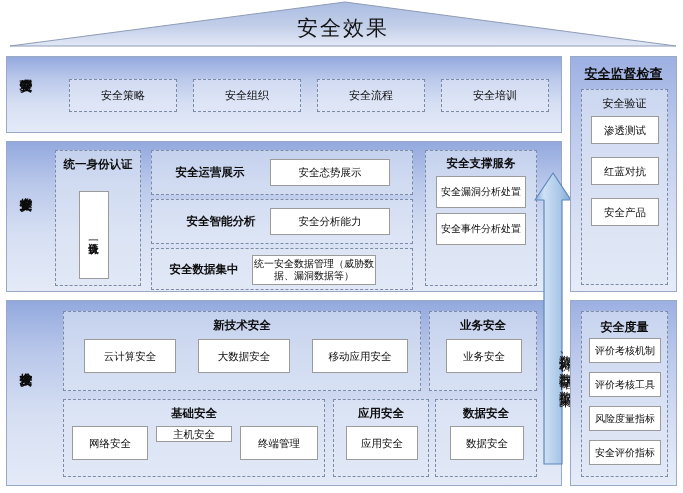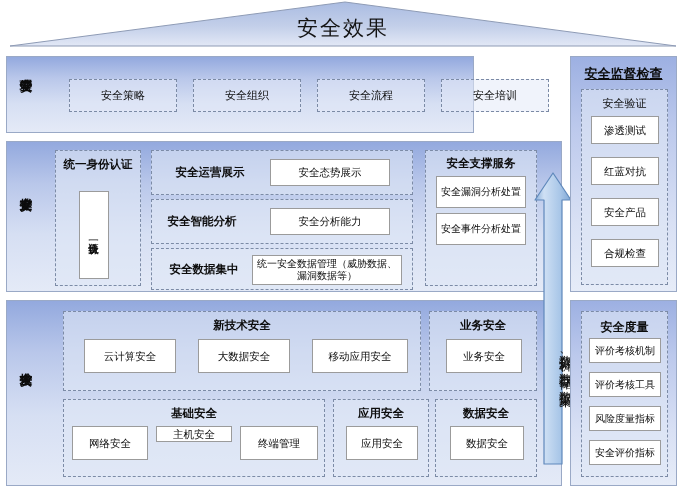--- a/index.html
+++ b/index.html
@@ -183,21 +183,21 @@
           <stop offset="0%" stop-color="#aabce2"></stop>
           <stop offset="55%" stop-color="#c3cfe9"></stop>
           <stop offset="100%" stop-color="#e2e8f6"></stop>
         </linearGradient>
       </defs>
       <polygon points="337,2 668,46 2,46" fill="url(#roofGrad)" stroke="#8e9bb5" stroke-width="1"></polygon>
     </svg>
     <div class="roof-title">安全效果</div>
   </div>
 
-  <div class="band" style="left:6px; top:56px; width:468px; height:77px;">
+  <div class="band" style="left:6px; top:56px; width:556px; height:77px;">
     <div class="vlabel" style="left:12px; top:12px;">安全管理</div>
 
     <div class="dleaf" style="left:62px; top:22px; width:108px; height:33px;">
       <span>安全策略</span>
     </div>
     <div class="dleaf" style="left:186px; top:22px; width:108px; height:33px;">
       <span>安全组织</span>
     </div>
     <div class="dleaf" style="left:310px; top:22px; width:108px; height:33px;">
       <span>安全流程</span>
@@ -218,29 +218,29 @@
     </div>
 
     <div class="dgroup" style="left:144px; top:8px; width:262px; height:45px;padding-left:43px;">
       <div class="rowlabel" style="left:8px; top:0px; width:100px; height:43px;">安全运营展示</div>
       <div class="leaf" style="left:118px; top:8px; width:120px; height:27px;">
         <span>安全态势展示</span>
       </div>
     </div>
 
     <div class="dgroup" style="left:144px; top:57px; width:262px; height:45px;">
-      <div class="rowlabel" style="left:0; top:0px; width:100px; height:43px;">安全智能分析</div>
+      <div class="rowlabel" style="left:19px; top:0px; width:100px; height:43px;">安全智能分析</div>
       <div class="leaf" style="left:118px; top:8px; width:120px; height:27px;">
         <span>安全分析能力</span>
       </div>
     </div>
 
     <div class="dgroup" style="left:144px; top:106px; width:262px; height:42px;">
       <div class="rowlabel" style="left:6px; top:0px; width:92px; height:40px;">安全数据集中</div>
-      <div class="leaf tight" style="left:100px; top:6px; width:150px; height:30px;align-items:center;">
+      <div class="leaf tight" style="left:100px; top:6px; width:124px; height:30px;align-items:center;">
         <span>统一安全数据管理（威胁数据、漏洞数据等）</span>
       </div>
     </div>
 
     <div class="dgroup" style="left:418px; top:8px; width:112px; height:136px;">
       <div class="dgroup-title" style="margin-top:5px;">安全支撑服务</div>
       <div class="leaf tight" style="left:10px; top:25px; width:90px; height:32px;">
         <span>安全漏洞分析处置</span>
       </div>
       <div class="leaf tight" style="left:10px; top:62px; width:90px; height:32px;">
@@ -323,23 +323,20 @@
       <div class="dgroup-title" style="margin-top:6px; font-weight:normal; font-size:11px;">安全验证</div>
       <div class="leaf" style="left:9px; top:26px; width:68px; height:28px;">
         <span>渗透测试</span>
       </div>
       <div class="leaf" style="left:9px; top:67px; width:68px; height:28px;">
         <span>红蓝对抗</span>
       </div>
       <div class="leaf" style="left:9px; top:108px; width:68px; height:28px;">
         <span>安全产品</span>
       </div>
-      <div class="leaf" style="left:9px; top:149px; width:68px; height:28px;">
-        <span>合规检查</span>
-      </div>
     </div>
   </div>
 
   <div class="rpanel" style="left:570px; top:300px; width:107px; height:186px;">
     <div class="dgroup" style="left:10px; top:10px; width:87px; height:166px;">
       <div class="dgroup-title" style="margin-top:7px; font-size:12px;">安全度量</div>
       <div class="leaf tight" style="left:7px; top:26px; width:72px; height:25px;">
         <span>评价考核机制</span>
       </div>
       <div class="leaf tight" style="left:7px; top:60px; width:72px; height:25px;">

